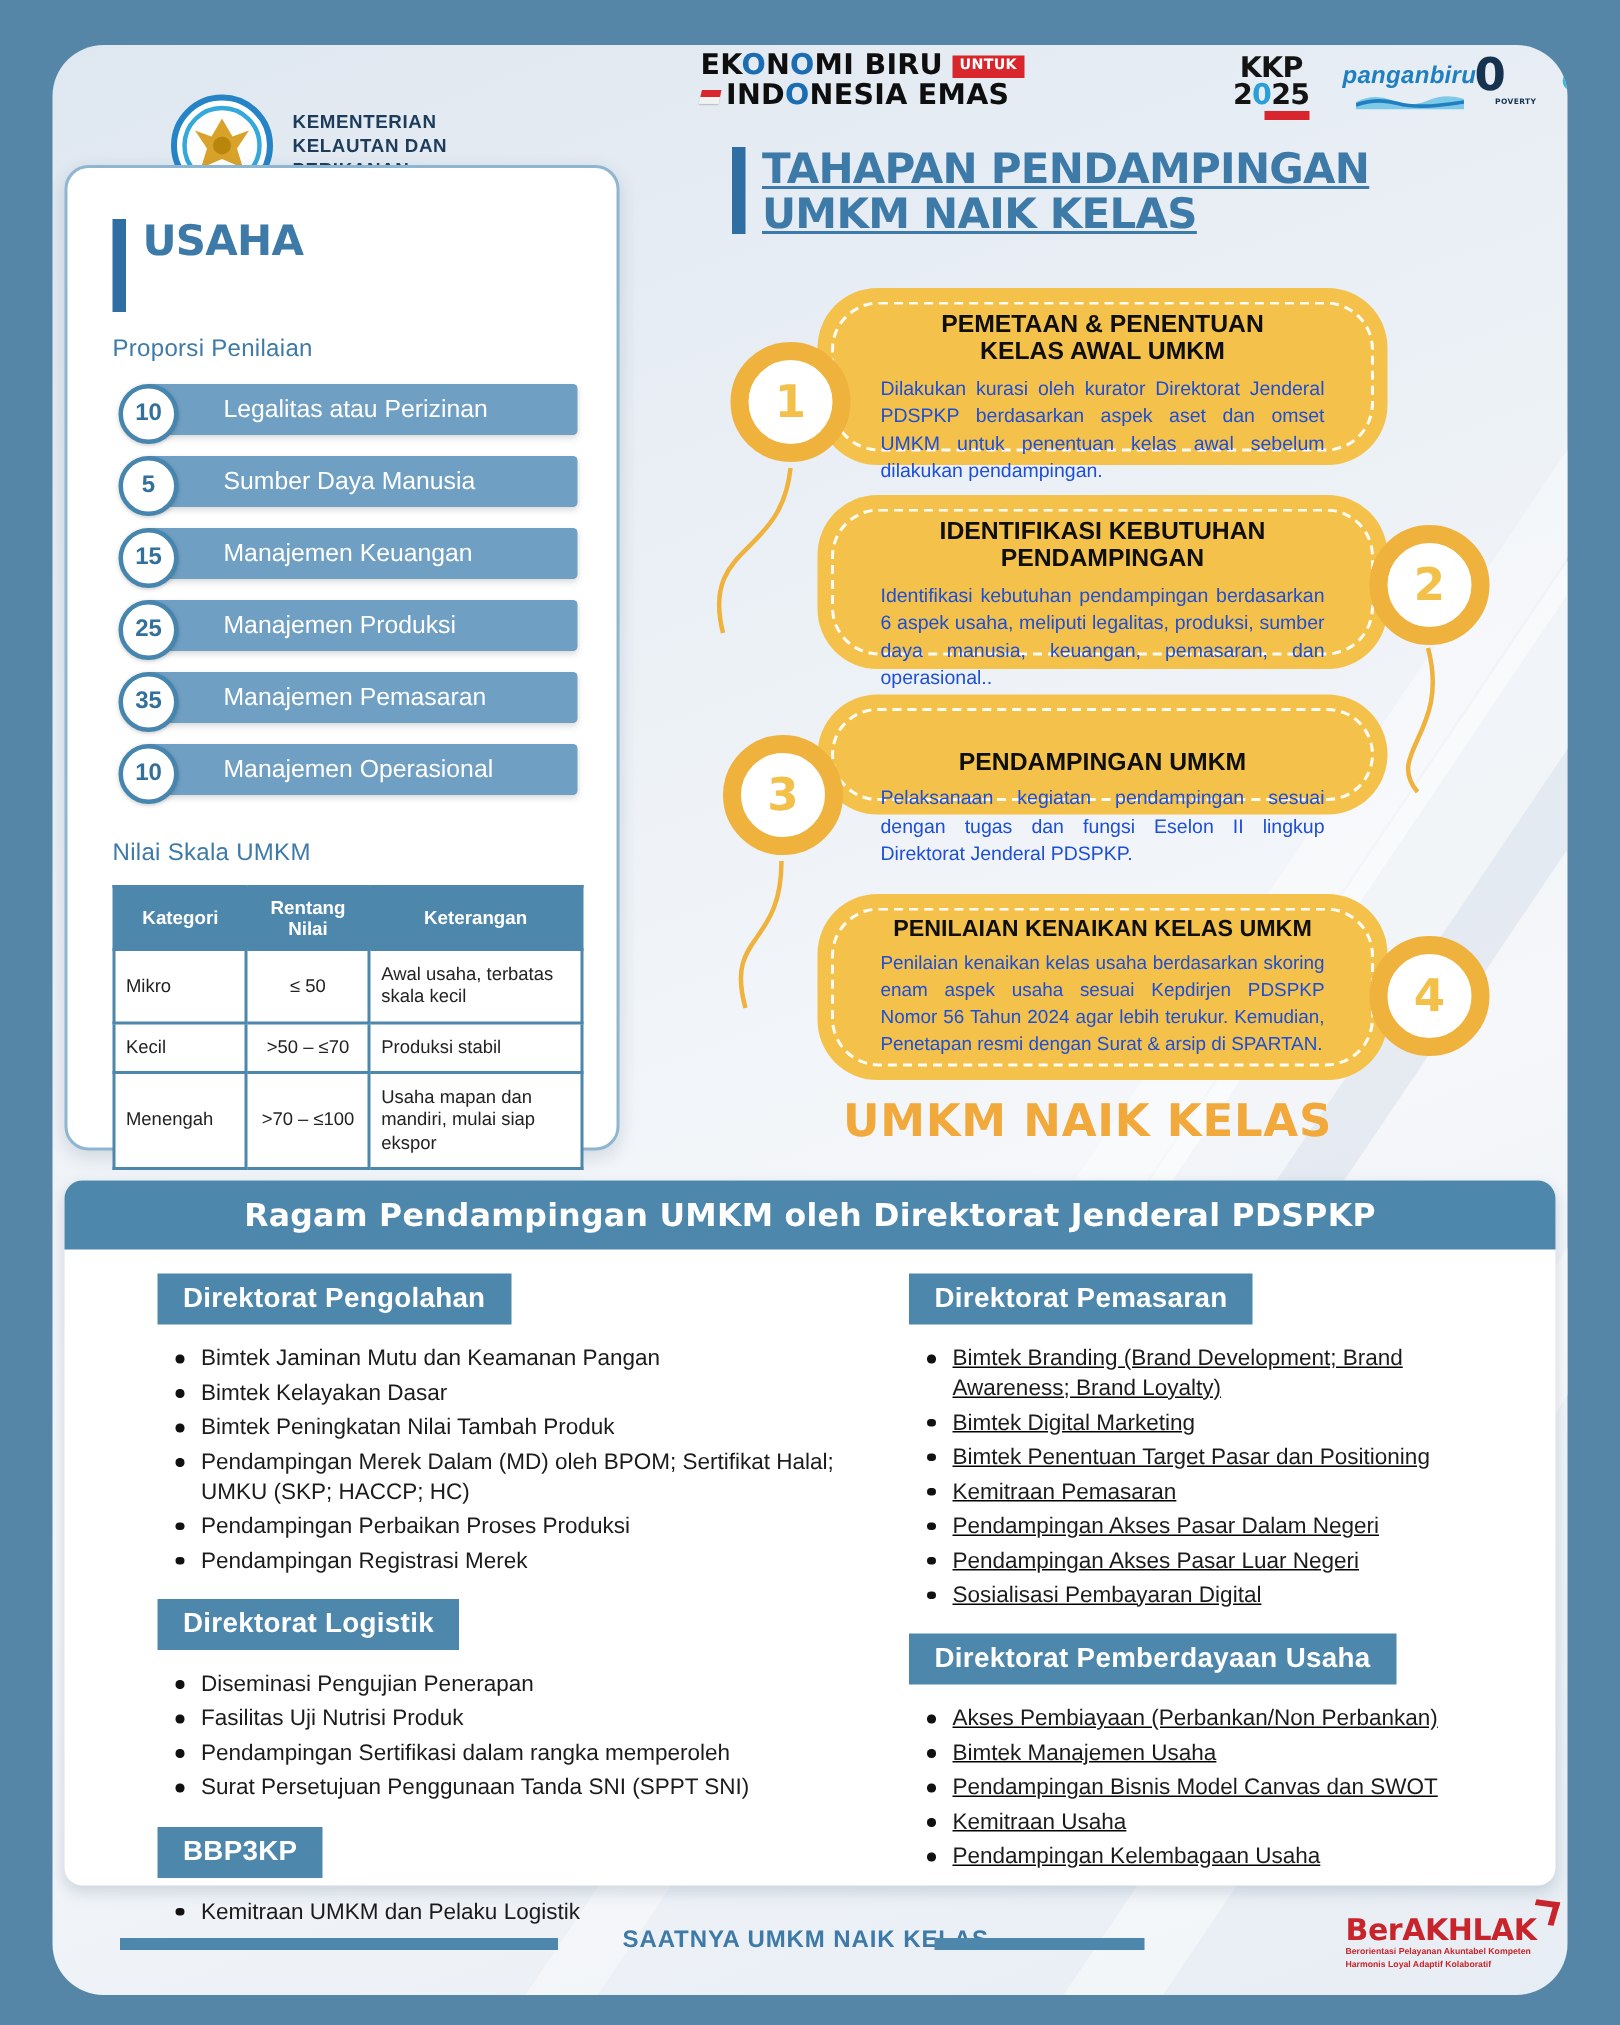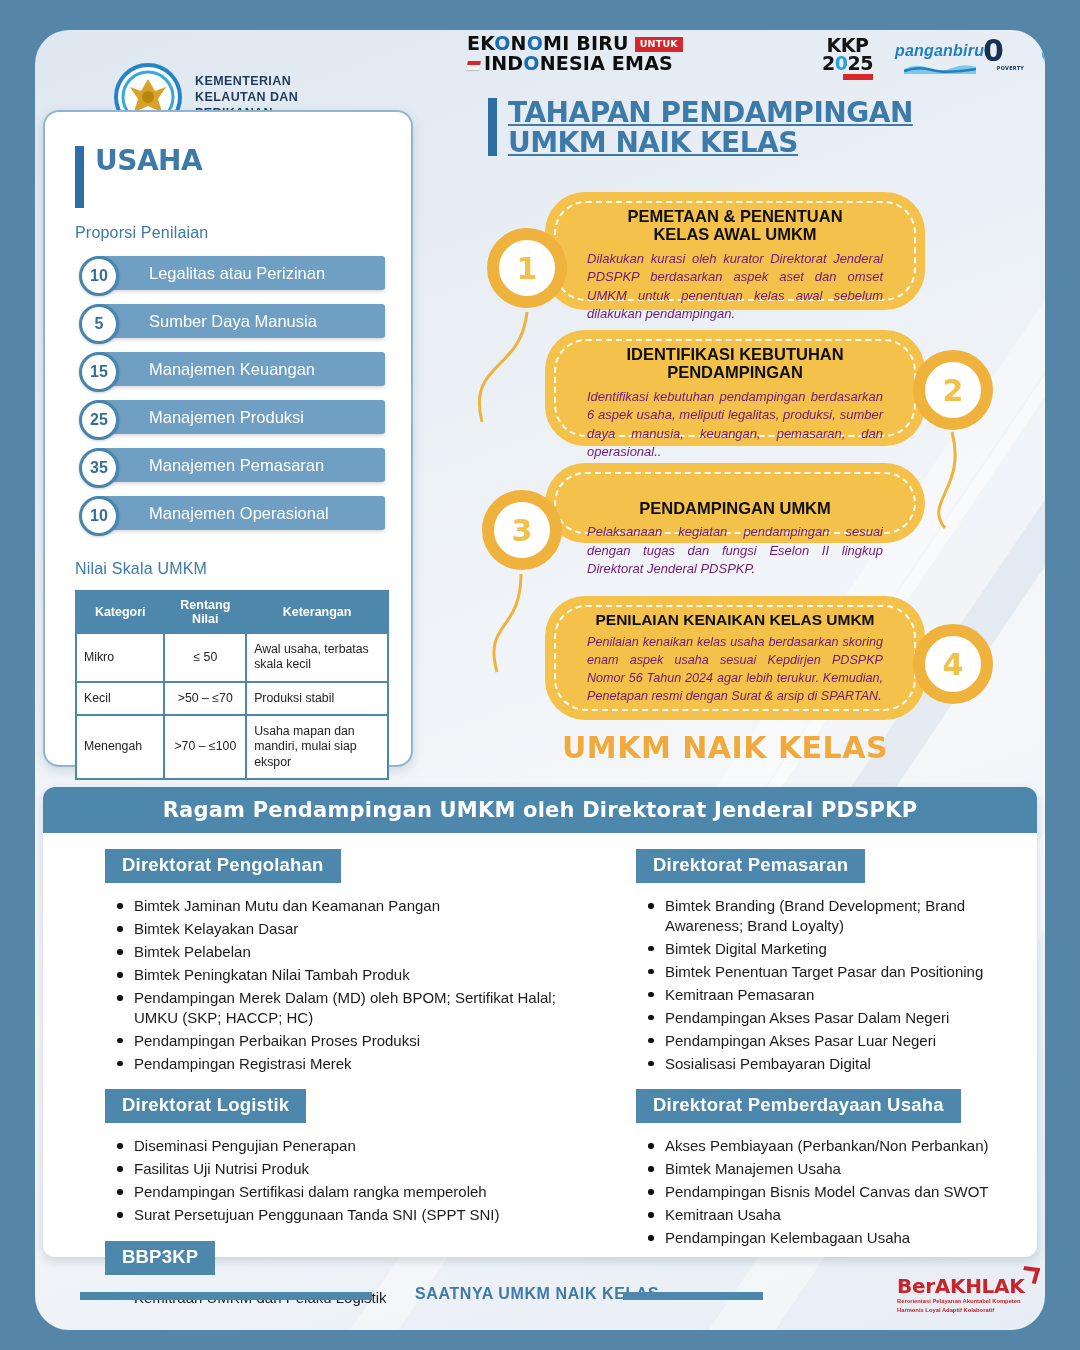--- a/index.html
+++ b/index.html
@@ -49,34 +49,34 @@
 
   
   .stages-title{position:absolute;left:453px;top:68px;display:flex;z-index:4;}
   .stages-title .vbar{height:58px;background:#2f6ea3;}
   .stages-title-text{color:#3d7aa8;font-family:"DejaVu Sans",sans-serif;font-weight:800;font-size:28px;line-height:1.06;letter-spacing:-.5px;text-decoration:underline;}
   svg.arcs{position:absolute;left:0;top:0;z-index:1;}
   .step-box{position:absolute;left:510px;width:380px;background:#f4c14b;border-radius:40px;z-index:2;box-sizing:border-box;padding:15px 42px 10px;}
   .dash{position:absolute;inset:9px;border:2px dashed rgba(255,255,255,.95);border-radius:32px;pointer-events:none;}
   .step-title{position:relative;text-align:center;font-weight:700;color:#0f0f0f;font-size:16.5px;line-height:1.12;margin:0 auto 6px;}
   .tw{max-width:235px;}
-  .step-body{position:relative;font-size:13px;color:#701a75;text-align:justify;line-height:1.42;font-style:italic;}
+  .step-body{position:relative;font-size:13px;color:#1d4ed8;text-align:justify;line-height:1.42;}
   .step-circle{position:absolute;width:56px;height:56px;border-radius:50%;background:#fff;border:12px solid #efb23c;z-index:3;
                display:flex;align-items:center;justify-content:center;font-family:"DejaVu Sans",sans-serif;font-weight:800;font-size:30px;color:#f3c04a;}
   .outcome{position:absolute;left:470px;top:700px;width:440px;text-align:center;color:#f2a93b;
            font-family:"DejaVu Sans",sans-serif;font-weight:800;font-size:30px;letter-spacing:.5px;z-index:2;}
 
   
   .bottom-panel{position:absolute;left:8px;top:757px;width:994px;height:470px;background:#fff;border-radius:12px;
                 box-shadow:0 4px 10px rgba(40,70,100,.18);z-index:5;}
   .bp-header{height:46px;background:#4e87ac;border-radius:12px 12px 0 0;display:flex;align-items:center;justify-content:center;
              color:#fff;font-family:"DejaVu Sans",sans-serif;font-weight:700;font-size:21px;letter-spacing:.2px;}
   .bp-col{position:absolute;top:62px;}
   .col-l{left:62px;width:462px;}
-  .col-r{left:593px;width:380px;}
+  .col-r{left:563px;width:380px;text-decoration:underline;}
   .chip{display:inline-block;background:#4e87ac;color:#fff;font-size:18.5px;font-weight:700;padding:5px 17px 7px;letter-spacing:.2px;}
   ul.blist{margin:13px 0 16px;padding-left:27px;list-style:none;}
   ul.blist li{position:relative;font-size:15px;color:#1b1b1b;line-height:1.3;margin-bottom:3.5px;padding-left:2px;}
   ul.blist li::before{content:"";position:absolute;left:-15px;top:7px;width:5.5px;height:5.5px;border-radius:50%;background:#111;}
 
   
   .foot-text{position:absolute;left:380px;top:1255px;color:#3d7aa8;font-weight:800;font-size:16px;letter-spacing:.6px;z-index:6;}
   .foot-bar{position:absolute;height:8px;background:#4e87ac;top:1262px;z-index:6;}
   .fb-l{left:45px;width:292px;} .fb-r{left:588px;width:140px;}
   .berakhlak{position:absolute;left:862px;top:1244px;width:170px;z-index:6;color:#c8242b;}
@@ -238,21 +238,20 @@
     <div class="outcome">UMKM NAIK KELAS</div>
 
     <div class="bottom-panel">
       <div class="bp-header">Ragam Pendampingan UMKM oleh Direktorat Jenderal PDSPKP</div>
 
       <div class="bp-col col-l">
         <div class="chip">Direktorat Pengolahan</div>
         <ul class="blist">
           <li>Bimtek Jaminan Mutu dan Keamanan Pangan</li>
           <li>Bimtek Kelayakan Dasar</li>
-          <li>Bimtek Pelabelan</li>
           <li>Bimtek Peningkatan Nilai Tambah Produk</li>
           <li>Pendampingan Merek Dalam (MD) oleh BPOM; Sertifikat Halal; UMKU (SKP; HACCP; HC)</li>
           <li>Pendampingan Perbaikan Proses Produksi</li>
           <li>Pendampingan Registrasi Merek</li>
         </ul>
         <div class="chip">Direktorat Logistik</div>
         <ul class="blist">
           <li>Diseminasi Pengujian Penerapan</li>
           <li>Fasilitas Uji Nutrisi Produk</li>
           <li>Pendampingan Sertifikasi dalam rangka memperoleh</li>

